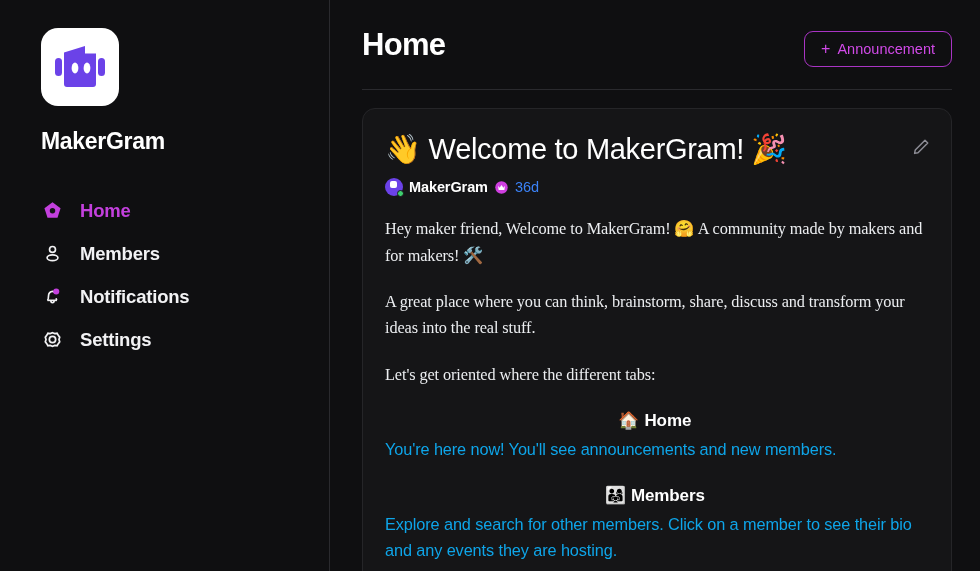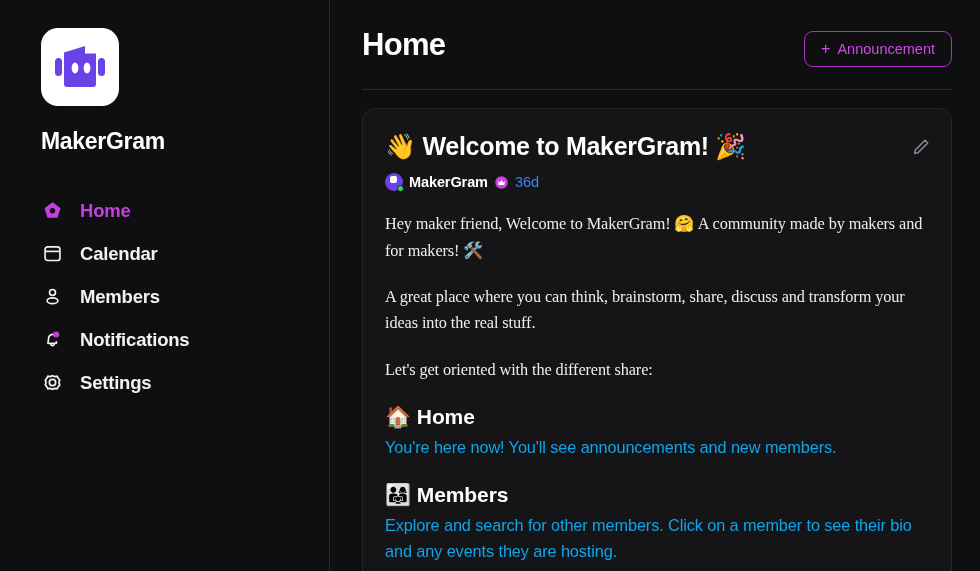--- a/index.html
+++ b/index.html
@@ -137,22 +137,22 @@
   #post-card {
     background: #151517;
     border: 1px solid #252528;
     border-radius: 13px;
     padding: 22px 26px 26px 22px;
     position: relative;
     min-height: 520px;
   }
 
   #post-title {
-    font-size: 25px;
-    font-weight: bold;
+    font-size: 29px;
+    font-weight: normal;
     letter-spacing: -0.3px;
     color: #ffffff;
     line-height: 1.25;
     padding-right: 34px;
   }
 
   #edit-btn {
     position: absolute;
     top: 28px;
     right: 20px;
@@ -204,24 +204,25 @@
     font-size: 16.3px;
     line-height: 1.62;
     color: #eceef1;
     letter-spacing: -0.1px;
     max-width: 590px;
     font-family: Liberation Serif, serif;
   }
 
   .section-head {
     margin-top: 22px;
-    font-size: 21px;
+    font-size: 17px;
     font-weight: bold;
     color: #ffffff;
     letter-spacing: -0.1px;
+    text-align: center;
   }
 
   .section-body {
     margin-top: 5px;
     font-size: 16.3px;
     line-height: 1.62;
     color: #0ea5e9;
     letter-spacing: -0.1px;
     max-width: 590px;
   }
@@ -250,29 +251,20 @@
     <div class="nav-item active">
       <span class="nav-icon">
         <svg width="21" height="21" viewBox="0 0 24 24">
           <path d="M12 2.6 L21.2 9.3 L17.7 20.2 L6.3 20.2 L2.8 9.3 Z" fill="#c340dd"></path>
           <circle cx="12" cy="12.2" r="3.1" fill="#141416"></circle>
         </svg>
       </span>
       <span>Home</span>
     </div>
 
-    <div class="nav-item">
-      <span class="nav-icon">
-        <svg width="21" height="21" viewBox="0 0 24 24" fill="none" stroke="#f2f2f4" stroke-width="1.9">
-          <rect x="3.5" y="4.5" width="17" height="15.5" rx="3"></rect>
-          <line x1="3.5" y1="9.6" x2="20.5" y2="9.6"></line>
-        </svg>
-      </span>
-      <span>Calendar</span>
-    </div>
 
     <div class="nav-item">
       <span class="nav-icon">
         <svg width="21" height="21" viewBox="0 0 24 24" fill="none" stroke="#f2f2f4" stroke-width="1.9">
           <circle cx="12" cy="7.4" r="3.4"></circle>
           <ellipse cx="12" cy="16.8" rx="6.2" ry="3.3"></ellipse>
         </svg>
       </span>
       <span>Members</span>
     </div>
@@ -343,21 +335,21 @@
         <span class="author-name">MakerGram</span>
         <svg width="15" height="15" viewBox="0 0 24 24">
           <circle cx="12" cy="12" r="10" fill="#cf3fe0"></circle>
           <path d="M6.5 9.2 L8.9 12.2 L12 8 L15.1 12.2 L17.5 9.2 L16.6 16 L7.4 16 Z" fill="#ffffff"></path>
         </svg>
         <span class="post-time">36d</span>
       </div>
 
       <p class="body-text">Hey maker friend, Welcome to MakerGram! 🤗 A community made by makers and for makers! 🛠️</p>
       <p class="body-text">A great place where you can think, brainstorm, share, discuss and transform your ideas into the real stuff.</p>
-      <p class="body-text">Let's get oriented with the different share:</p>
+      <p class="body-text">Let's get oriented where the different tabs:</p>
 
       <div class="section-head">
         <span class="emo">🏠</span>
         <span>Home</span>
       </div>
       <p class="section-body">You're here now! You'll see announcements and new members.</p>
 
       <div class="section-head">
         <span class="emo">👨‍👩‍👧</span>
         <span>Members</span>

